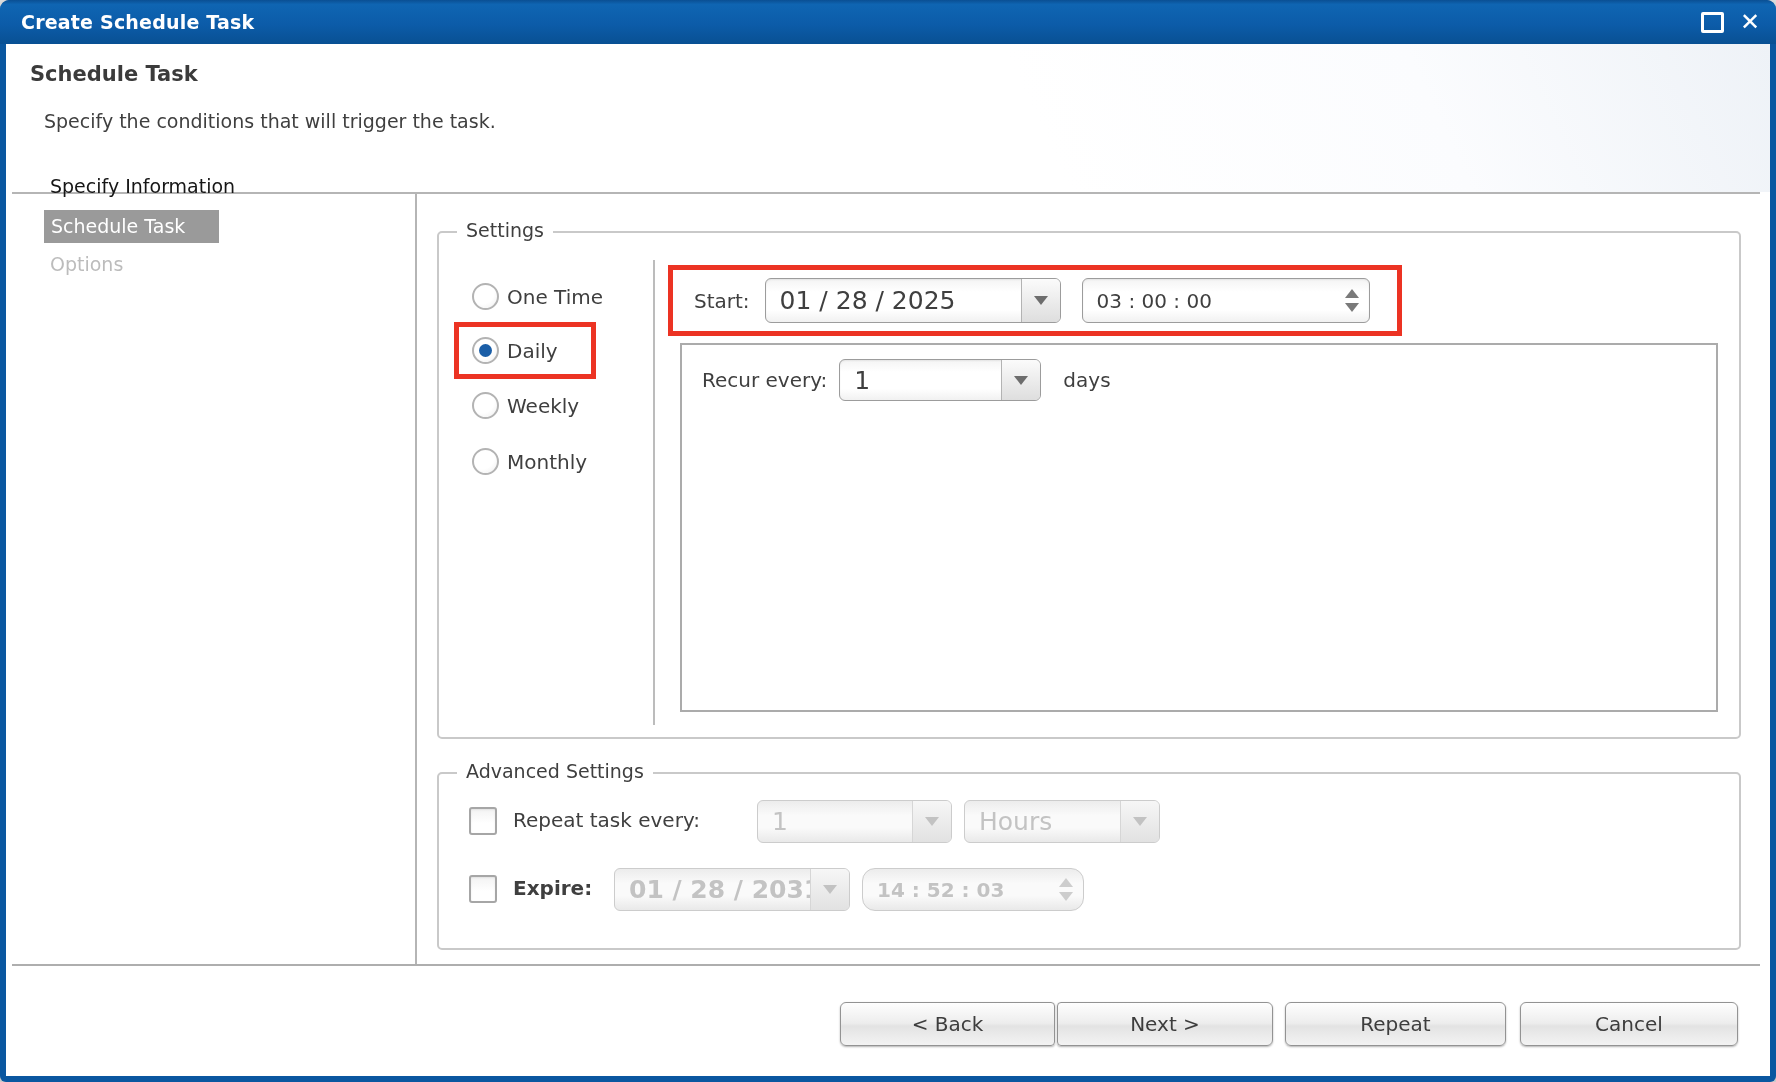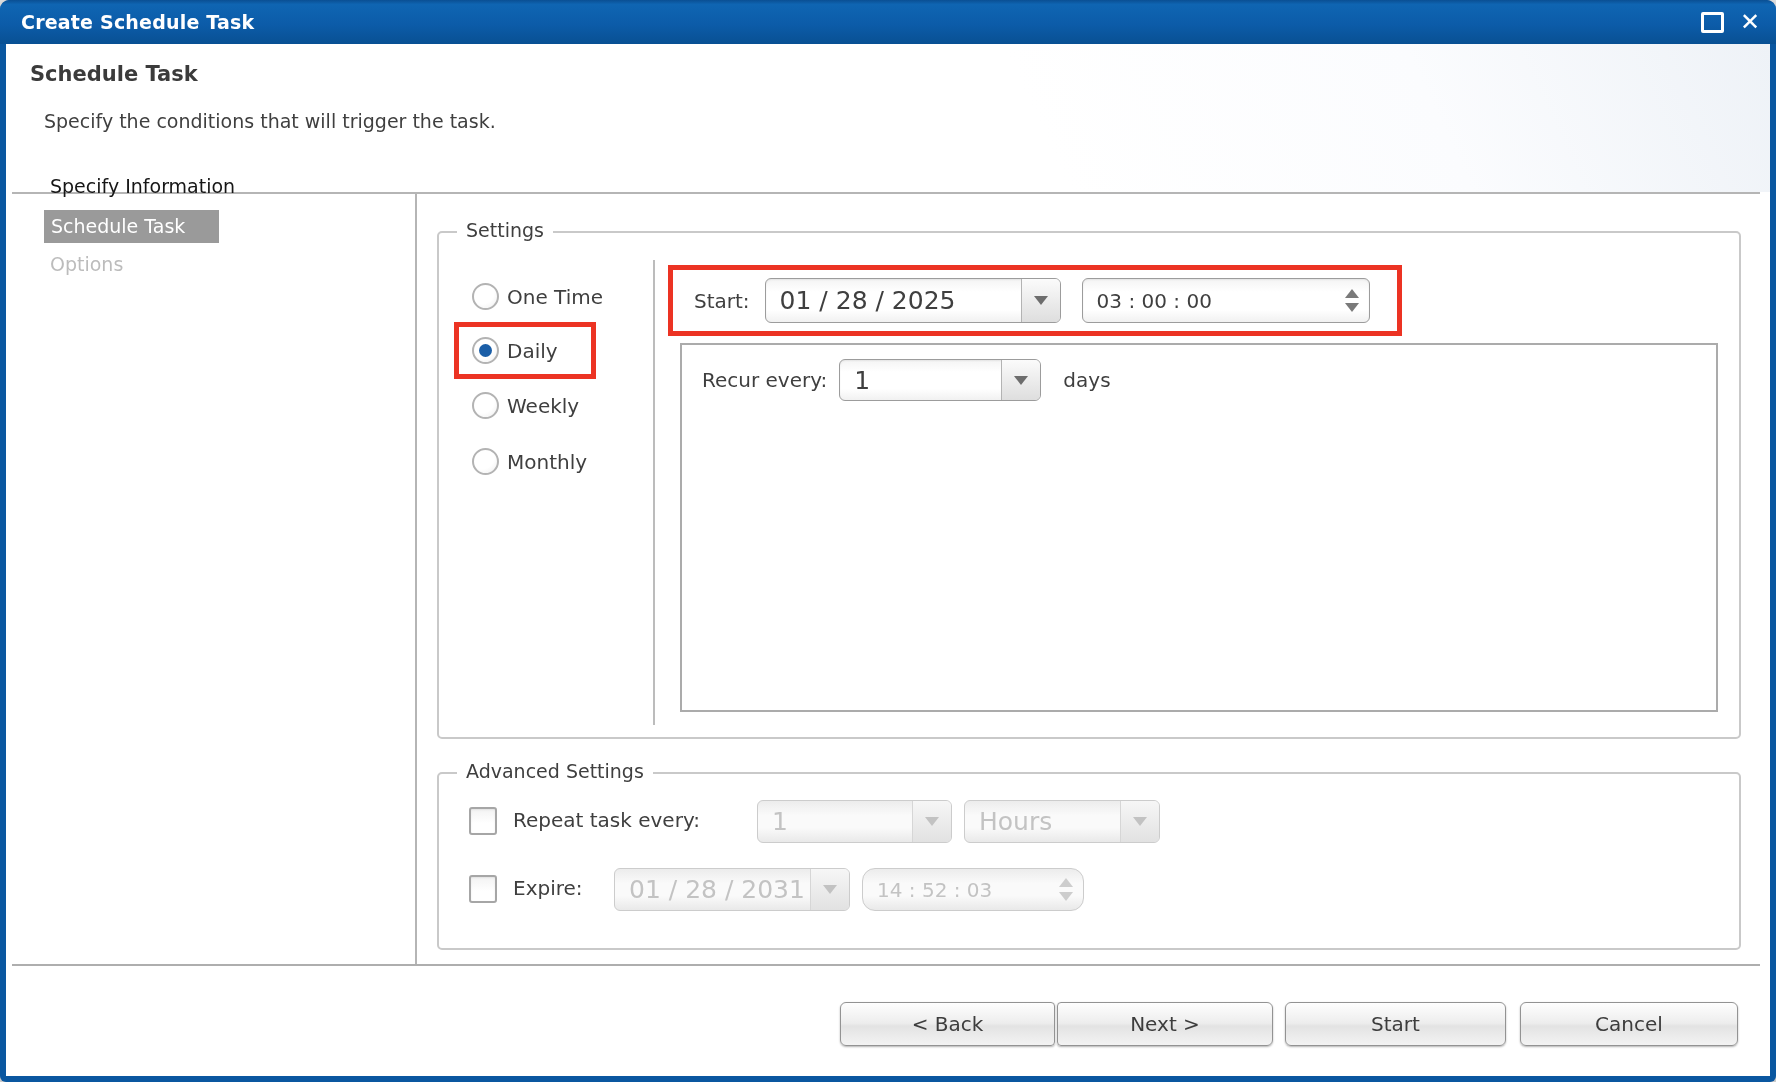--- a/index.html
+++ b/index.html
@@ -55,21 +55,21 @@
   .dd-date{width:296px;}
   .dd-time{width:288px;margin-left:6px;}
   
   .recur-panel{position:absolute;left:241px;top:110px;width:1038px;height:369px;border:2px solid #ababab;box-sizing:border-box;}
   .recur-row{position:absolute;left:20px;top:14px;display:flex;align-items:center;gap:12px;}
   .dd-recur{width:202px;height:42px;}
   .unit-label{font-size:20px;color:#3f3f3f;margin-left:10px;}
   
   .adv-row{position:absolute;left:0;width:100%;height:44px;}
   .adv-row1{top:26px;}
-  .adv-row2{top:94px;}
+  .adv-row2{top:94px;font-weight:bold;}
   .checkbox{position:absolute;left:30px;top:7px;width:28px;height:28px;border:2px solid #a6a6a6;border-radius:3px;background:linear-gradient(180deg,#f3f3f3,#ffffff 60%);box-sizing:border-box;cursor:pointer;box-shadow:inset 0 1px 2px rgba(0,0,0,.08);}
   .adv-label{position:absolute;left:74px;top:8px;font-size:20px;color:#3f3f3f;}
   .disabled-ctl{border:1px solid #cccccc;box-shadow:none;background:linear-gradient(180deg,#ececec 0%,#fafafa 35%,#fafafa 65%,#e9e9e9 100%);}
   .disabled-ctl .val{color:#c3c3c3;}
   .disabled-ctl .dd-arrow{border-left:1px solid #d6d6d6;background:linear-gradient(180deg,#f6f6f6,#e2e2e2);}
   .disabled-ctl .tri-down{border-top-color:#c2c2c2;}
   .disabled-ctl .tri-up-sm{border-bottom-color:#cdcdcd;}
   .disabled-ctl .tri-down-sm{border-top-color:#cdcdcd;}
   .pos-abs{position:absolute;top:0;}
   
@@ -197,16 +197,16 @@
           <span class="spin-arrows">
             <span class="tri-up-sm"></span>
             <span class="tri-down-sm"></span>
           </span>
         </div>
       </div>
     </div>
 
     <div class="footer-btn btn-back">&lt; Back</div>
     <div class="footer-btn btn-next">Next &gt;</div>
-    <div class="footer-btn btn-finish">Start</div>
+    <div class="footer-btn btn-finish">Repeat</div>
     <div class="footer-btn btn-cancel">Cancel</div>
   </div>
 </div>
 
 </body></html>

